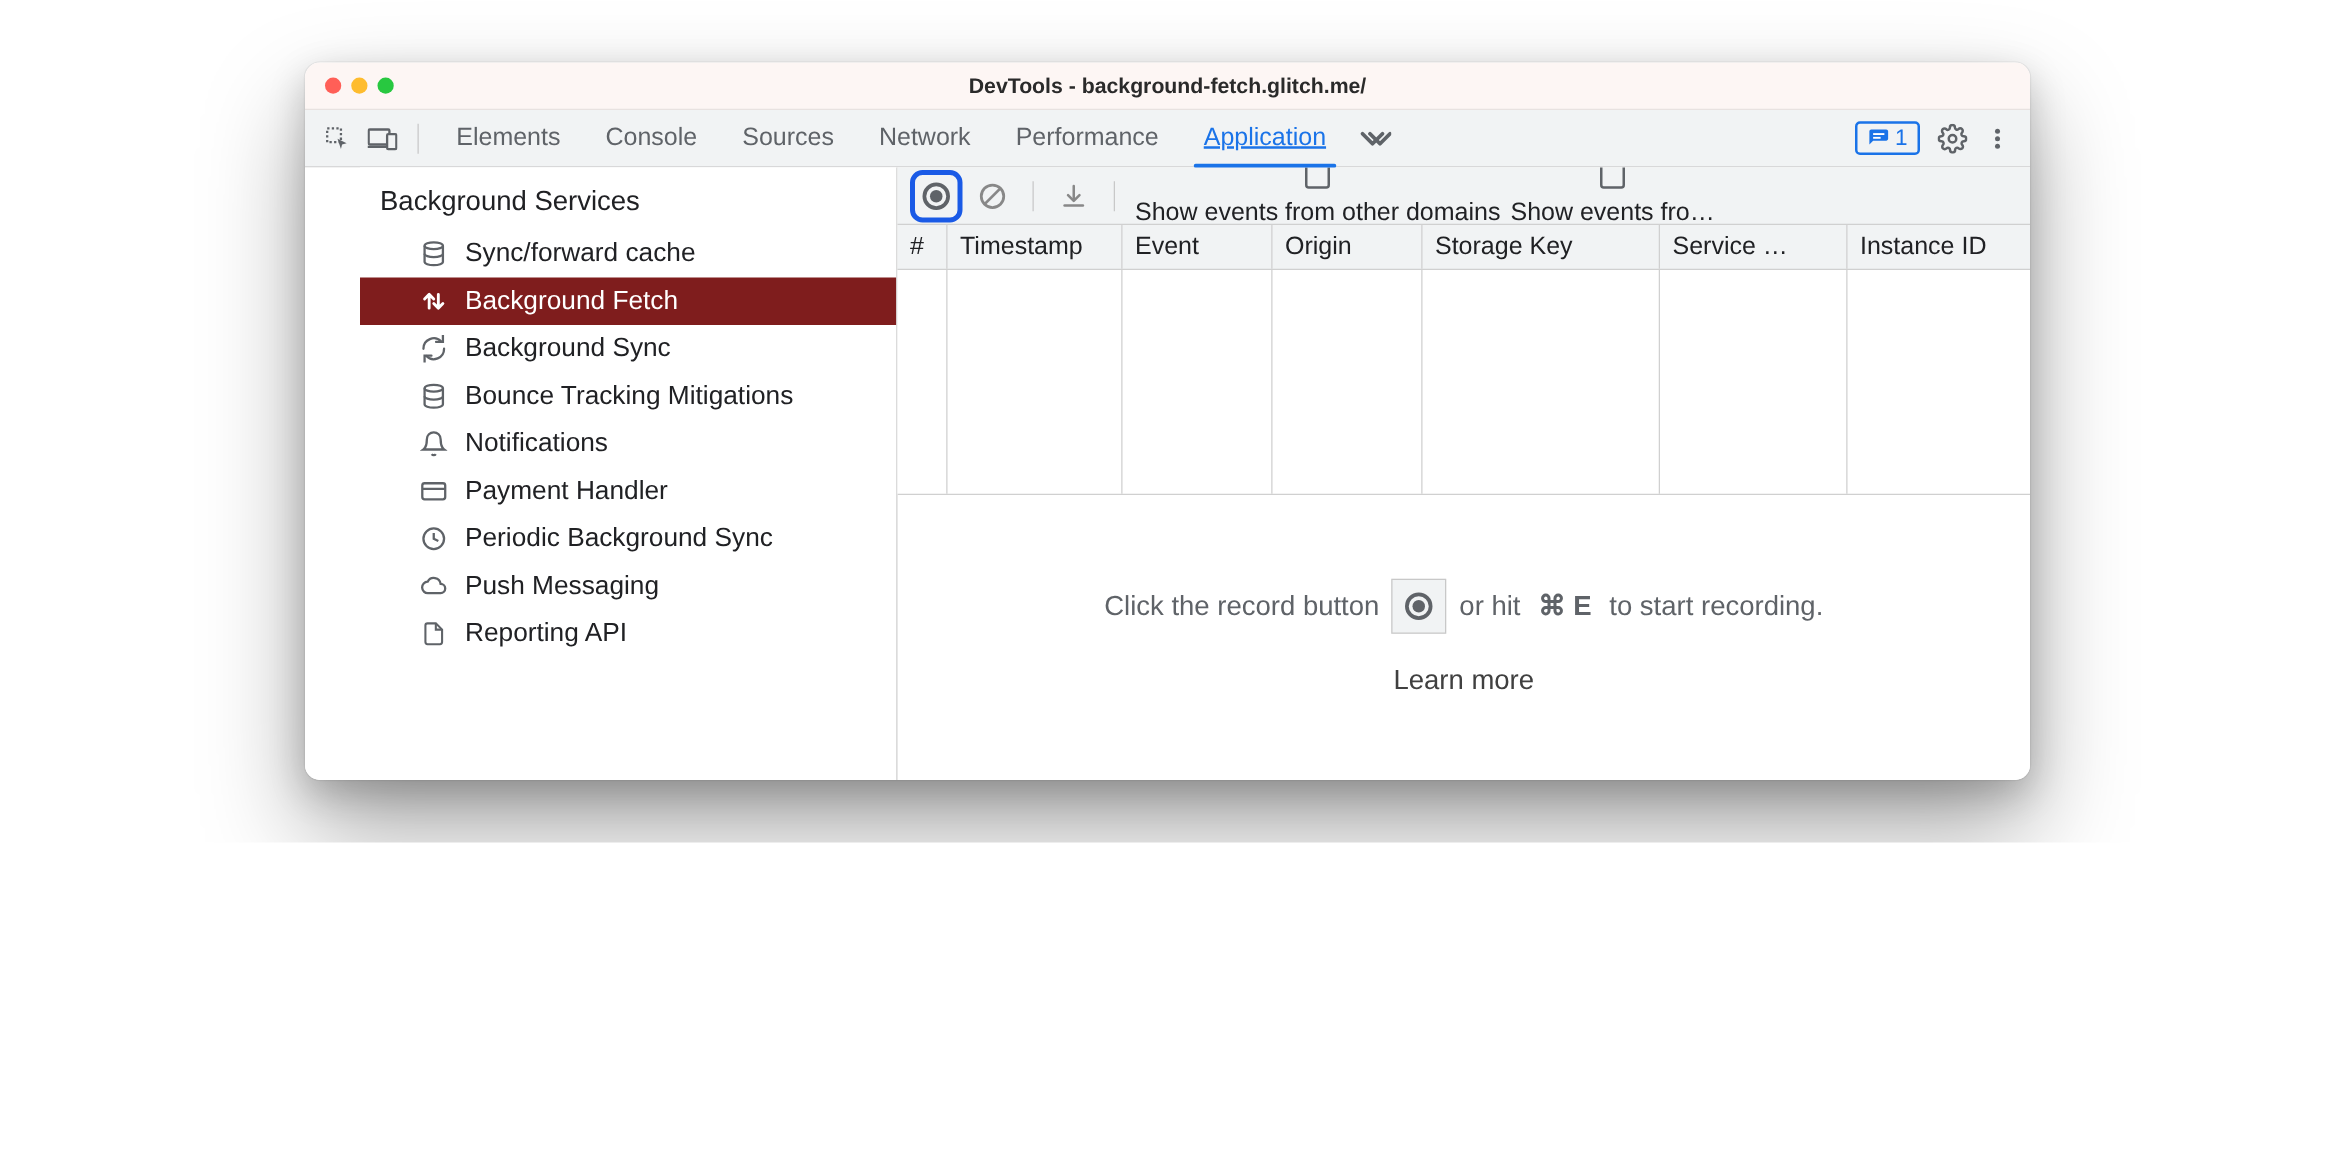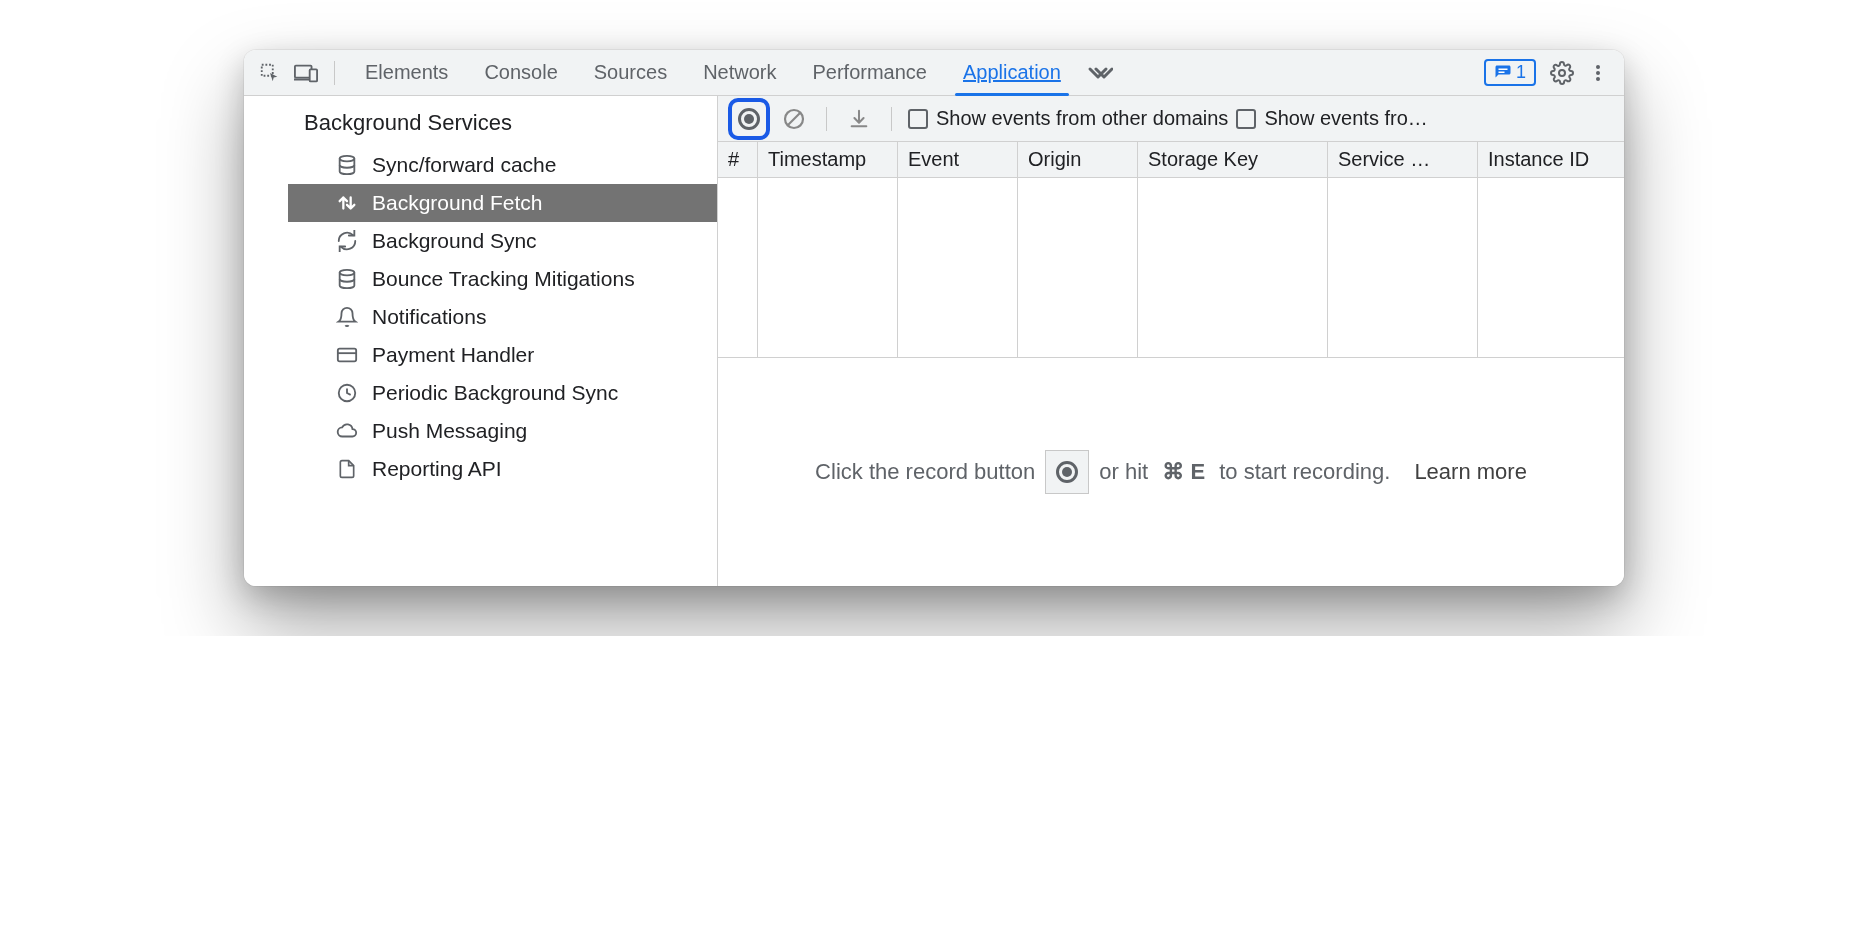--- a/index.html
+++ b/index.html
@@ -119,21 +119,21 @@
     padding: 6px 10px 6px 46px;
     font-size:21px;
     color:#202124;
     cursor:pointer;
   }
   .side-item .icon {
     width:26px; height:26px; display:flex; align-items:center; justify-content:center;
     color:#5f6368;
   }
   .side-item.selected {
-    background:#737373;
+    background:#7f1d1d;
     color:#fff;
   }
   .side-item.selected .icon { color:#fff; }
   .main {
     flex:1;
     display:flex;
     flex-direction:column;
   }
   .action-bar {
     height:46px;
@@ -162,20 +162,21 @@
     display:flex; align-items:center; justify-content:center;
   }
   .rec-circle::after { content:""; width:10px; height:10px; border-radius:50%; background:#5f6368; }
   .action-icon {
     width:32px; height:32px; display:flex; align-items:center; justify-content:center;
     color:#888; cursor:pointer;
   }
   .chk {
     display:flex; align-items:center; gap:8px;
     cursor:pointer;
+    flex-direction:column;
   }
   .chk-box {
     width:20px; height:20px; border:2px solid #5f6368; border-radius:3px;
   }
   .table-head {
     display:flex;
     background:#f1f3f4;
     border-bottom:1px solid #d0d0d0;
     font-size:20px;
     color:#202124;
@@ -194,20 +195,21 @@
     border-bottom:1px solid #d0d0d0;
     background:#fff;
   }
   .td-col {
     border-right:1px solid #d0d0d0;
   }
   .td-col:last-child { border-right:none; }
   .empty-state {
     flex:1;
     display:flex;
+    flex-direction:column;
     align-items:center;
     justify-content:center;
     gap:24px;
     font-size:22px;
     color:#5f6368;
     padding:20px;
   }
   .inline-rec {
     width:44px; height:44px;
     background:#f1f3f4;
@@ -222,20 +224,28 @@
   }
   .hint-line { display:flex; align-items:center; gap:4px; }
   .kbd { font-weight:700; color:#5f6368; }
   svg { display:block; }
 </style>
 </head>
 <body>
 
 <div class="window">
 
+  <div class="titlebar">
+    <div class="traffic-lights">
+      <div class="tl red"></div>
+      <div class="tl yellow"></div>
+      <div class="tl green"></div>
+    </div>
+    <div class="title-text">DevTools - background-fetch.glitch.me/</div>
+  </div>
 
   <div class="toolbar">
     <div class="tool-icon">
       <svg width="22" height="22" viewBox="0 0 24 24" fill="none" stroke="currentColor" stroke-width="2">
         <rect x="3" y="3" width="12" height="12" stroke-dasharray="2 2"></rect>
         <path d="M12 12 L20 16 L16 17 L15 21 Z" fill="currentColor" stroke="none"></path>
       </svg>
     </div>
     <div class="tool-icon">
       <svg width="24" height="20" viewBox="0 0 26 20" fill="none" stroke="currentColor" stroke-width="2">

